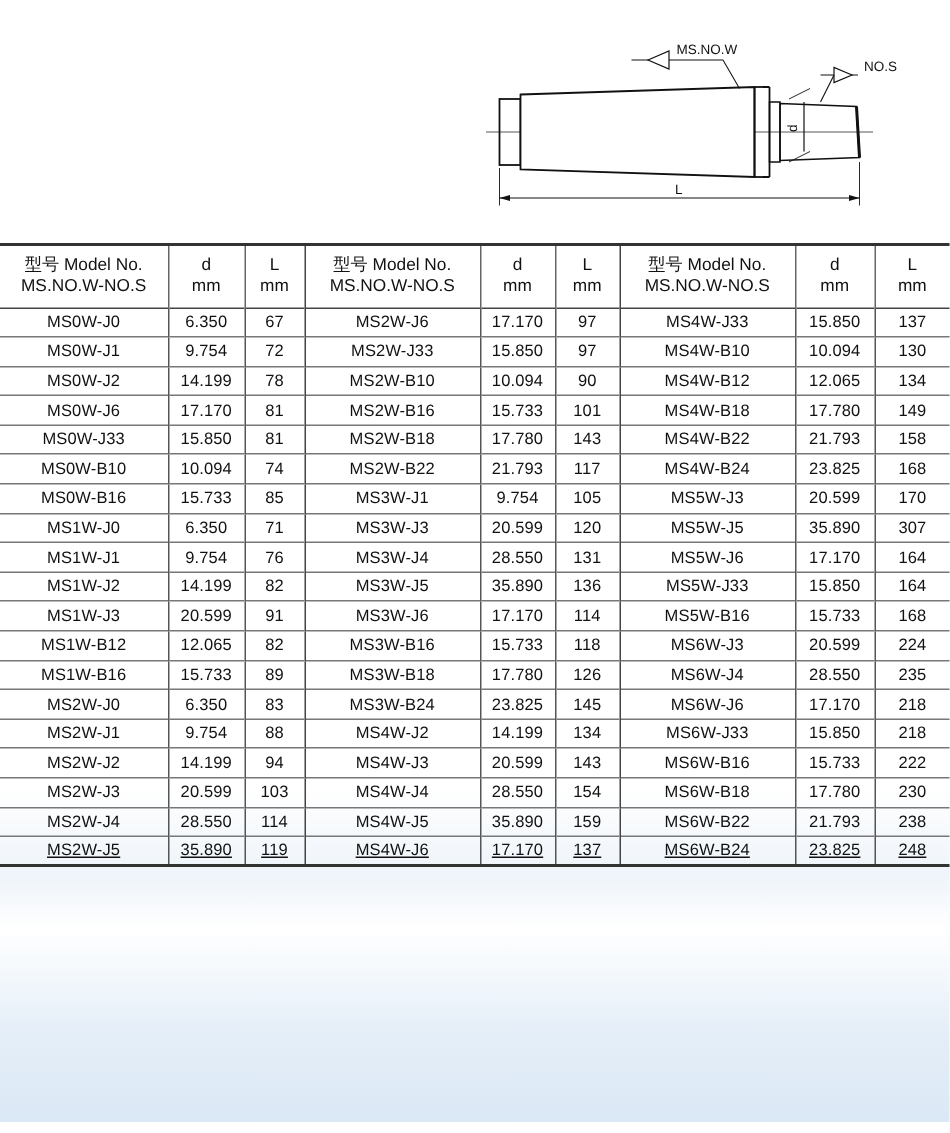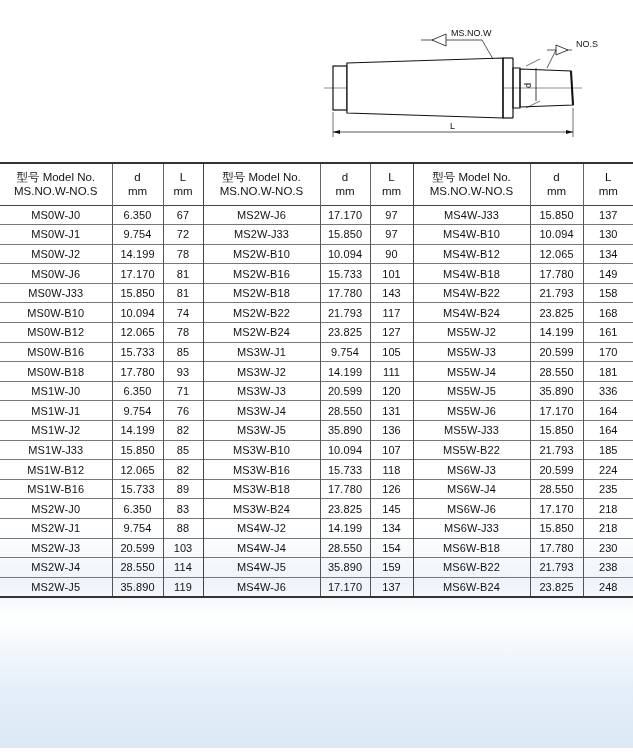--- a/index.html
+++ b/index.html
@@ -30,21 +30,21 @@
     col.c-model3 { width: 117px; }
     col.c-d3 { width: 53px; }
     col.c-l3 { width: 50px; }
     thead tr { height: 42px; border-top: 2px solid #333; border-bottom: 1.5px solid #444; }
     th {
       font-weight: normal; font-size: 11.5px; line-height: 14px; text-align: center;
       border-left: 1px solid #666; padding: 0;
     }
     th:first-child { border-left: none; }
     tbody tr { height: 19.6px; border-bottom: 1px solid #777; }
-    tbody tr:last-child { border-bottom: 2px solid #333; }
+    tbody tr:last-child { border-bottom: 2px solid #333; text-decoration: underline; }
     td {
       text-align: center; padding: 0; border-left: 1px solid #555;
       font-size: 11px; letter-spacing: 0.1px;
     }
     td:first-child { border-left: none; }
     td.sep, th.sep { border-left: 1.5px solid #444; }
     .hl1, .hl2 { display: block; }
   </style>
 </head>
 <body>
@@ -205,62 +205,40 @@
           <td>10.094</td>
           <td>74</td>
           <td class="sep">MS2W-B22</td>
           <td>21.793</td>
           <td>117</td>
           <td class="sep">MS4W-B24</td>
           <td>23.825</td>
           <td>168</td>
         </tr>
         <tr>
-          <td>MS0W-B12</td>
-          <td>12.065</td>
-          <td>78</td>
-          <td class="sep">MS2W-B24</td>
-          <td>23.825</td>
-          <td>127</td>
-          <td class="sep">MS5W-J2</td>
-          <td>14.199</td>
-          <td>161</td>
-        </tr>
-        <tr>
           <td>MS0W-B16</td>
           <td>15.733</td>
           <td>85</td>
           <td class="sep">MS3W-J1</td>
           <td>9.754</td>
           <td>105</td>
           <td class="sep">MS5W-J3</td>
           <td>20.599</td>
           <td>170</td>
         </tr>
         <tr>
-          <td>MS0W-B18</td>
-          <td>17.780</td>
-          <td>93</td>
-          <td class="sep">MS3W-J2</td>
-          <td>14.199</td>
-          <td>111</td>
-          <td class="sep">MS5W-J4</td>
-          <td>28.550</td>
-          <td>181</td>
-        </tr>
-        <tr>
           <td>MS1W-J0</td>
           <td>6.350</td>
           <td>71</td>
           <td class="sep">MS3W-J3</td>
           <td>20.599</td>
           <td>120</td>
           <td class="sep">MS5W-J5</td>
           <td>35.890</td>
-          <td>336</td>
+          <td>307</td>
         </tr>
         <tr>
           <td>MS1W-J1</td>
           <td>9.754</td>
           <td>76</td>
           <td class="sep">MS3W-J4</td>
           <td>28.550</td>
           <td>131</td>
           <td class="sep">MS5W-J6</td>
           <td>17.170</td>
@@ -271,29 +249,29 @@
           <td>14.199</td>
           <td>82</td>
           <td class="sep">MS3W-J5</td>
           <td>35.890</td>
           <td>136</td>
           <td class="sep">MS5W-J33</td>
           <td>15.850</td>
           <td>164</td>
         </tr>
         <tr>
-          <td>MS1W-J33</td>
-          <td>15.850</td>
-          <td>85</td>
-          <td class="sep">MS3W-B10</td>
-          <td>10.094</td>
-          <td>107</td>
-          <td class="sep">MS5W-B22</td>
-          <td>21.793</td>
-          <td>185</td>
+          <td>MS1W-J3</td>
+          <td>20.599</td>
+          <td>91</td>
+          <td class="sep">MS3W-J6</td>
+          <td>17.170</td>
+          <td>114</td>
+          <td class="sep">MS5W-B16</td>
+          <td>15.733</td>
+          <td>168</td>
         </tr>
         <tr>
           <td>MS1W-B12</td>
           <td>12.065</td>
           <td>82</td>
           <td class="sep">MS3W-B16</td>
           <td>15.733</td>
           <td>118</td>
           <td class="sep">MS6W-J3</td>
           <td>20.599</td>
@@ -324,20 +302,31 @@
         <tr>
           <td>MS2W-J1</td>
           <td>9.754</td>
           <td>88</td>
           <td class="sep">MS4W-J2</td>
           <td>14.199</td>
           <td>134</td>
           <td class="sep">MS6W-J33</td>
           <td>15.850</td>
           <td>218</td>
+        </tr>
+        <tr>
+          <td>MS2W-J2</td>
+          <td>14.199</td>
+          <td>94</td>
+          <td class="sep">MS4W-J3</td>
+          <td>20.599</td>
+          <td>143</td>
+          <td class="sep">MS6W-B16</td>
+          <td>15.733</td>
+          <td>222</td>
         </tr>
         <tr>
           <td>MS2W-J3</td>
           <td>20.599</td>
           <td>103</td>
           <td class="sep">MS4W-J4</td>
           <td>28.550</td>
           <td>154</td>
           <td class="sep">MS6W-B18</td>
           <td>17.780</td>

